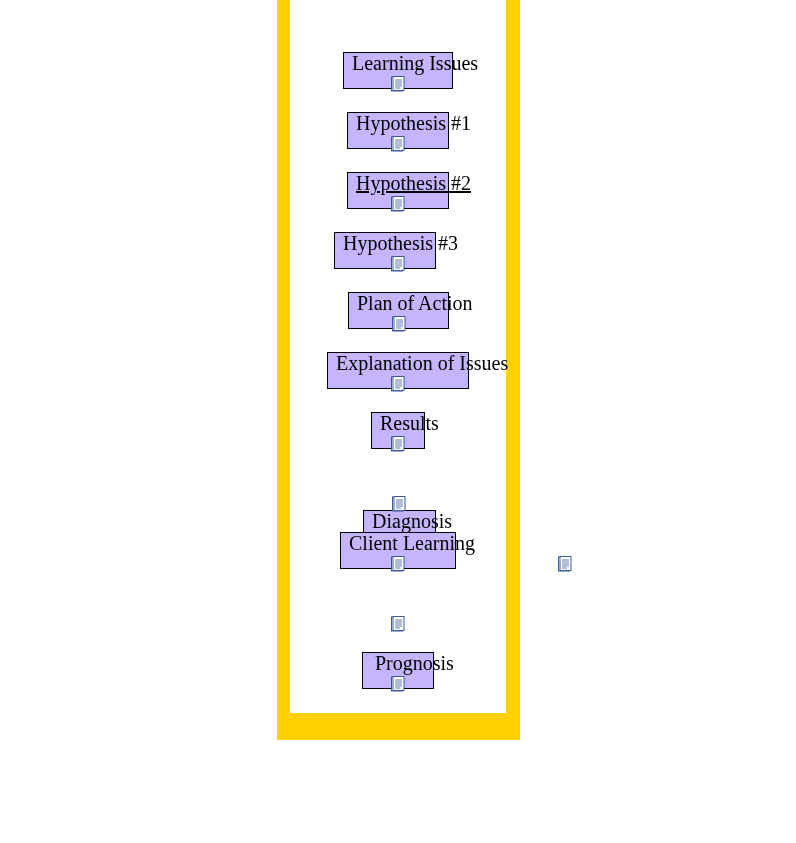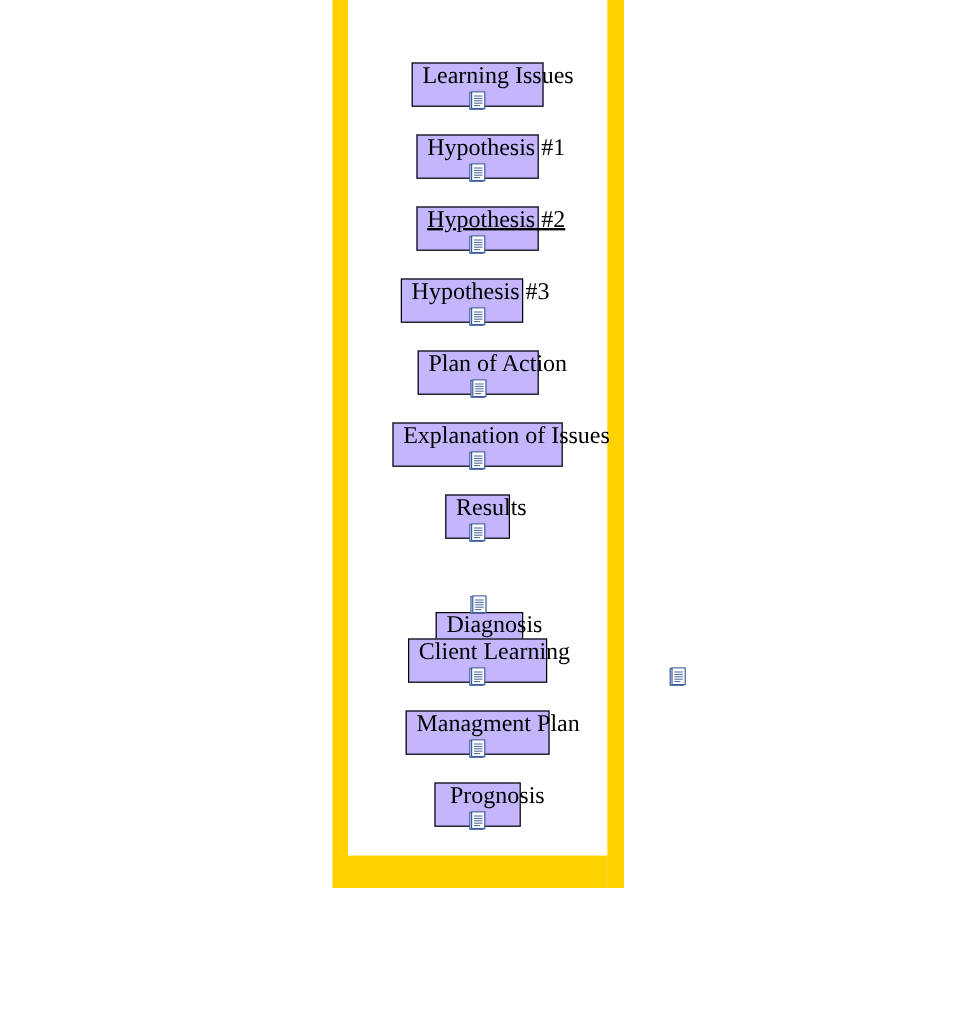--- a/index.html
+++ b/index.html
@@ -232,21 +232,20 @@
         <rect x="1.5" y="1" width="11" height="14" fill="#ffffff" stroke="#3a5a9a" stroke-width="1"></rect>
         <rect x="3" y="0.5" width="11" height="14" fill="#ffffff" stroke="#3a5a9a" stroke-width="1"></rect>
         <line x1="5" y1="4" x2="12" y2="4" stroke="#3a5a9a" stroke-width="0.8"></line>
         <line x1="5" y1="6" x2="12" y2="6" stroke="#3a5a9a" stroke-width="0.8"></line>
         <line x1="5" y1="8" x2="12" y2="8" stroke="#3a5a9a" stroke-width="0.8"></line>
         <line x1="5" y1="10" x2="12" y2="10" stroke="#3a5a9a" stroke-width="0.8"></line>
         <line x1="5" y1="12" x2="10" y2="12" stroke="#3a5a9a" stroke-width="0.8"></line>
       </svg>
   </div>
 
-  <div class="node" style="left:338px; top:592px; width:120px;">Managment Plan</div>
   <div class="doc-icon" style="left:390px; top:616px;">
     <svg width="16" height="18" viewBox="0 0 16 18">
         <rect x="1.5" y="1" width="11" height="14" fill="#ffffff" stroke="#3a5a9a" stroke-width="1"></rect>
         <rect x="3" y="0.5" width="11" height="14" fill="#ffffff" stroke="#3a5a9a" stroke-width="1"></rect>
         <line x1="5" y1="4" x2="12" y2="4" stroke="#3a5a9a" stroke-width="0.8"></line>
         <line x1="5" y1="6" x2="12" y2="6" stroke="#3a5a9a" stroke-width="0.8"></line>
         <line x1="5" y1="8" x2="12" y2="8" stroke="#3a5a9a" stroke-width="0.8"></line>
         <line x1="5" y1="10" x2="12" y2="10" stroke="#3a5a9a" stroke-width="0.8"></line>
         <line x1="5" y1="12" x2="10" y2="12" stroke="#3a5a9a" stroke-width="0.8"></line>
       </svg>

